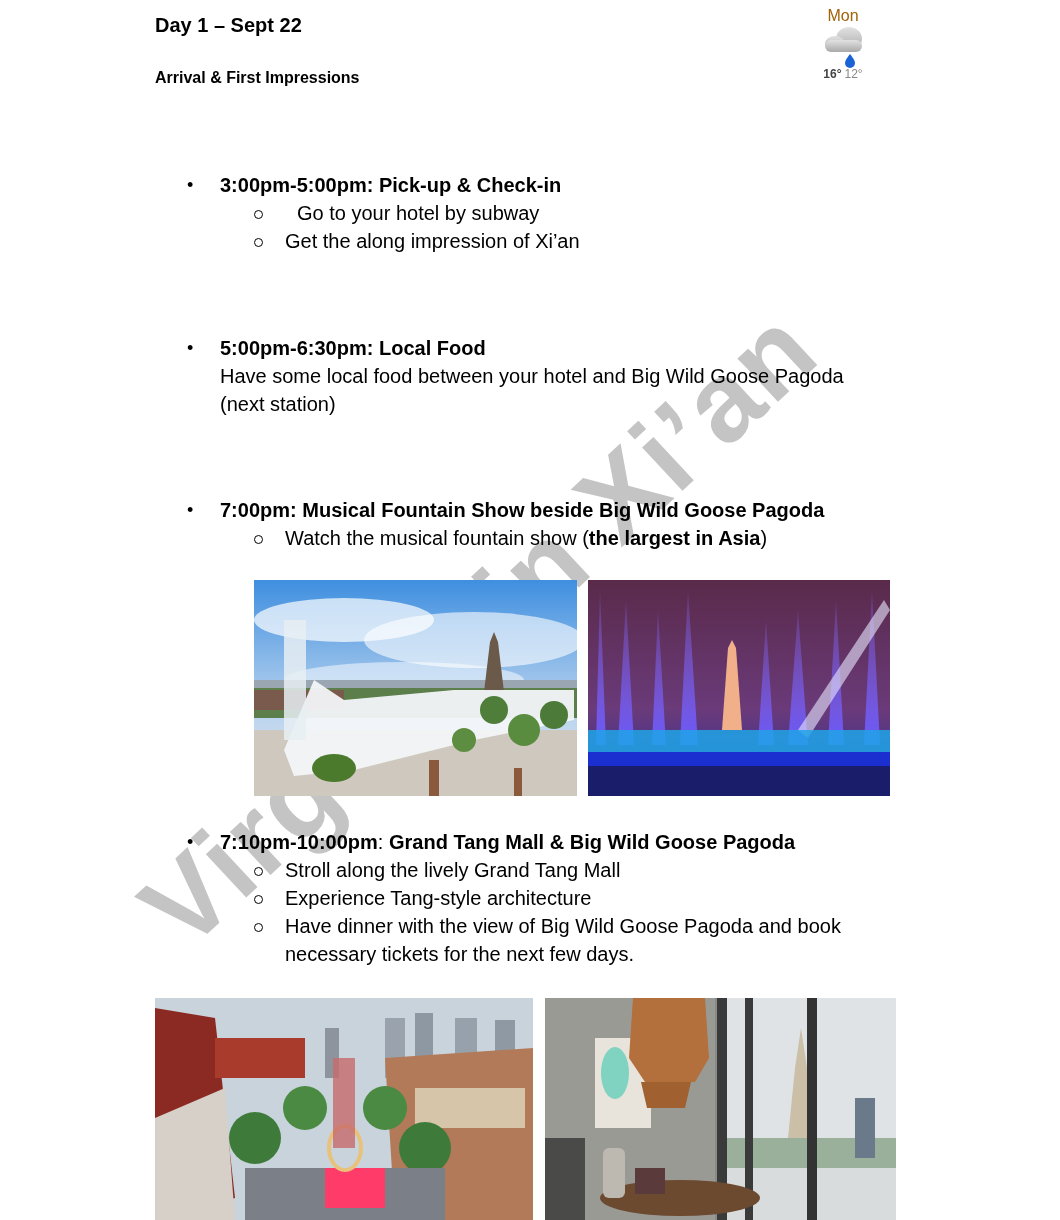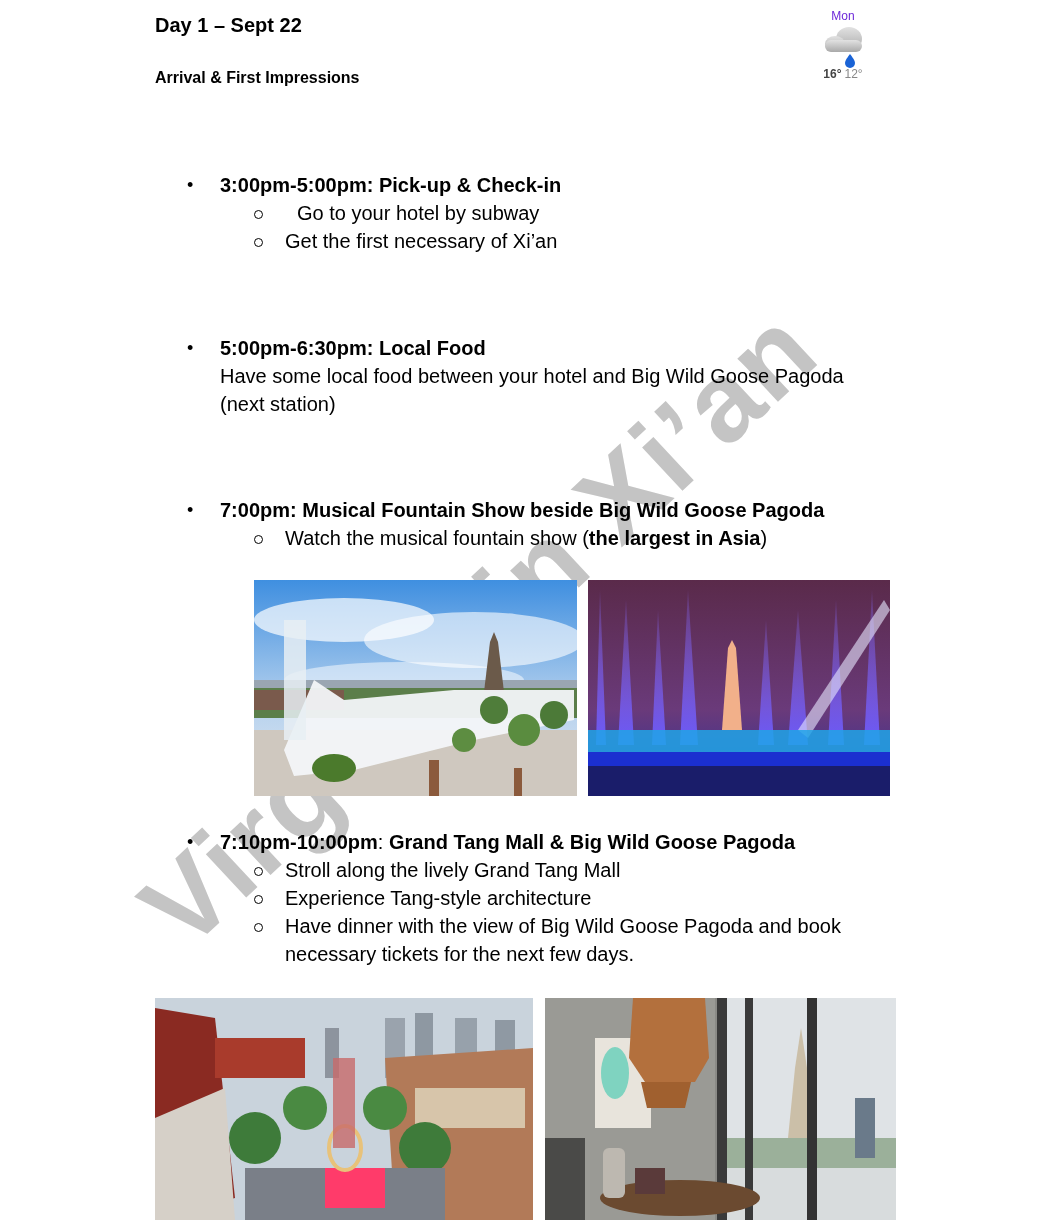--- a/index.html
+++ b/index.html
@@ -32,21 +32,21 @@
     }
 
     
     .weather {
       left: 815px; top: 8px;
       width: 56px; height: 80px;
       text-align: center;
       font-family: "Liberation Sans", sans-serif;
     }
     .weather .day {
-      font-size: 12px; color: #6d28d9;
+      font-size: 16px; color: #a16207;
       line-height: 16px;
     }
     .weather .icon {
       position: relative;
       width: 56px; height: 44px;
     }
     .weather .temps {
       font-size: 12px; color: #555555;
       line-height: 12px;
       white-space: nowrap;
@@ -127,21 +127,21 @@
 </div>
 
 <div class="abs bullet" style="left:187px; top:171px;">•</div>
 <div class="abs txt bold" style="left:220px; top:171px;">
   <span>3:00pm-5:00pm</span><span>:</span>
   <span>Pick-up &amp; Check-in</span>
 </div>
 <div class="abs circle" style="left:254px; top:210px;"></div>
 <div class="abs txt" style="left:297px; top:199px;">Go to your hotel by subway</div>
 <div class="abs circle" style="left:254px; top:238px;"></div>
-<div class="abs txt" style="left:285px; top:227px;">Get the first necessary of Xi’an</div>
+<div class="abs txt" style="left:285px; top:227px;">Get the along impression of Xi’an</div>
 
 <div class="abs bullet" style="left:187px; top:334px;">•</div>
 <div class="abs txt bold" style="left:220px; top:334px;">
   <span>5:00pm-6:30pm</span><span>:</span>
   <span>Local Food</span>
 </div>
 <div class="abs txt" style="left:220px; top:362px;">Have some local food between your hotel and Big Wild Goose Pagoda</div>
 <div class="abs txt" style="left:220px; top:390px;">(next station)</div>
 
 <div class="abs bullet" style="left:187px; top:496px;">•</div>

